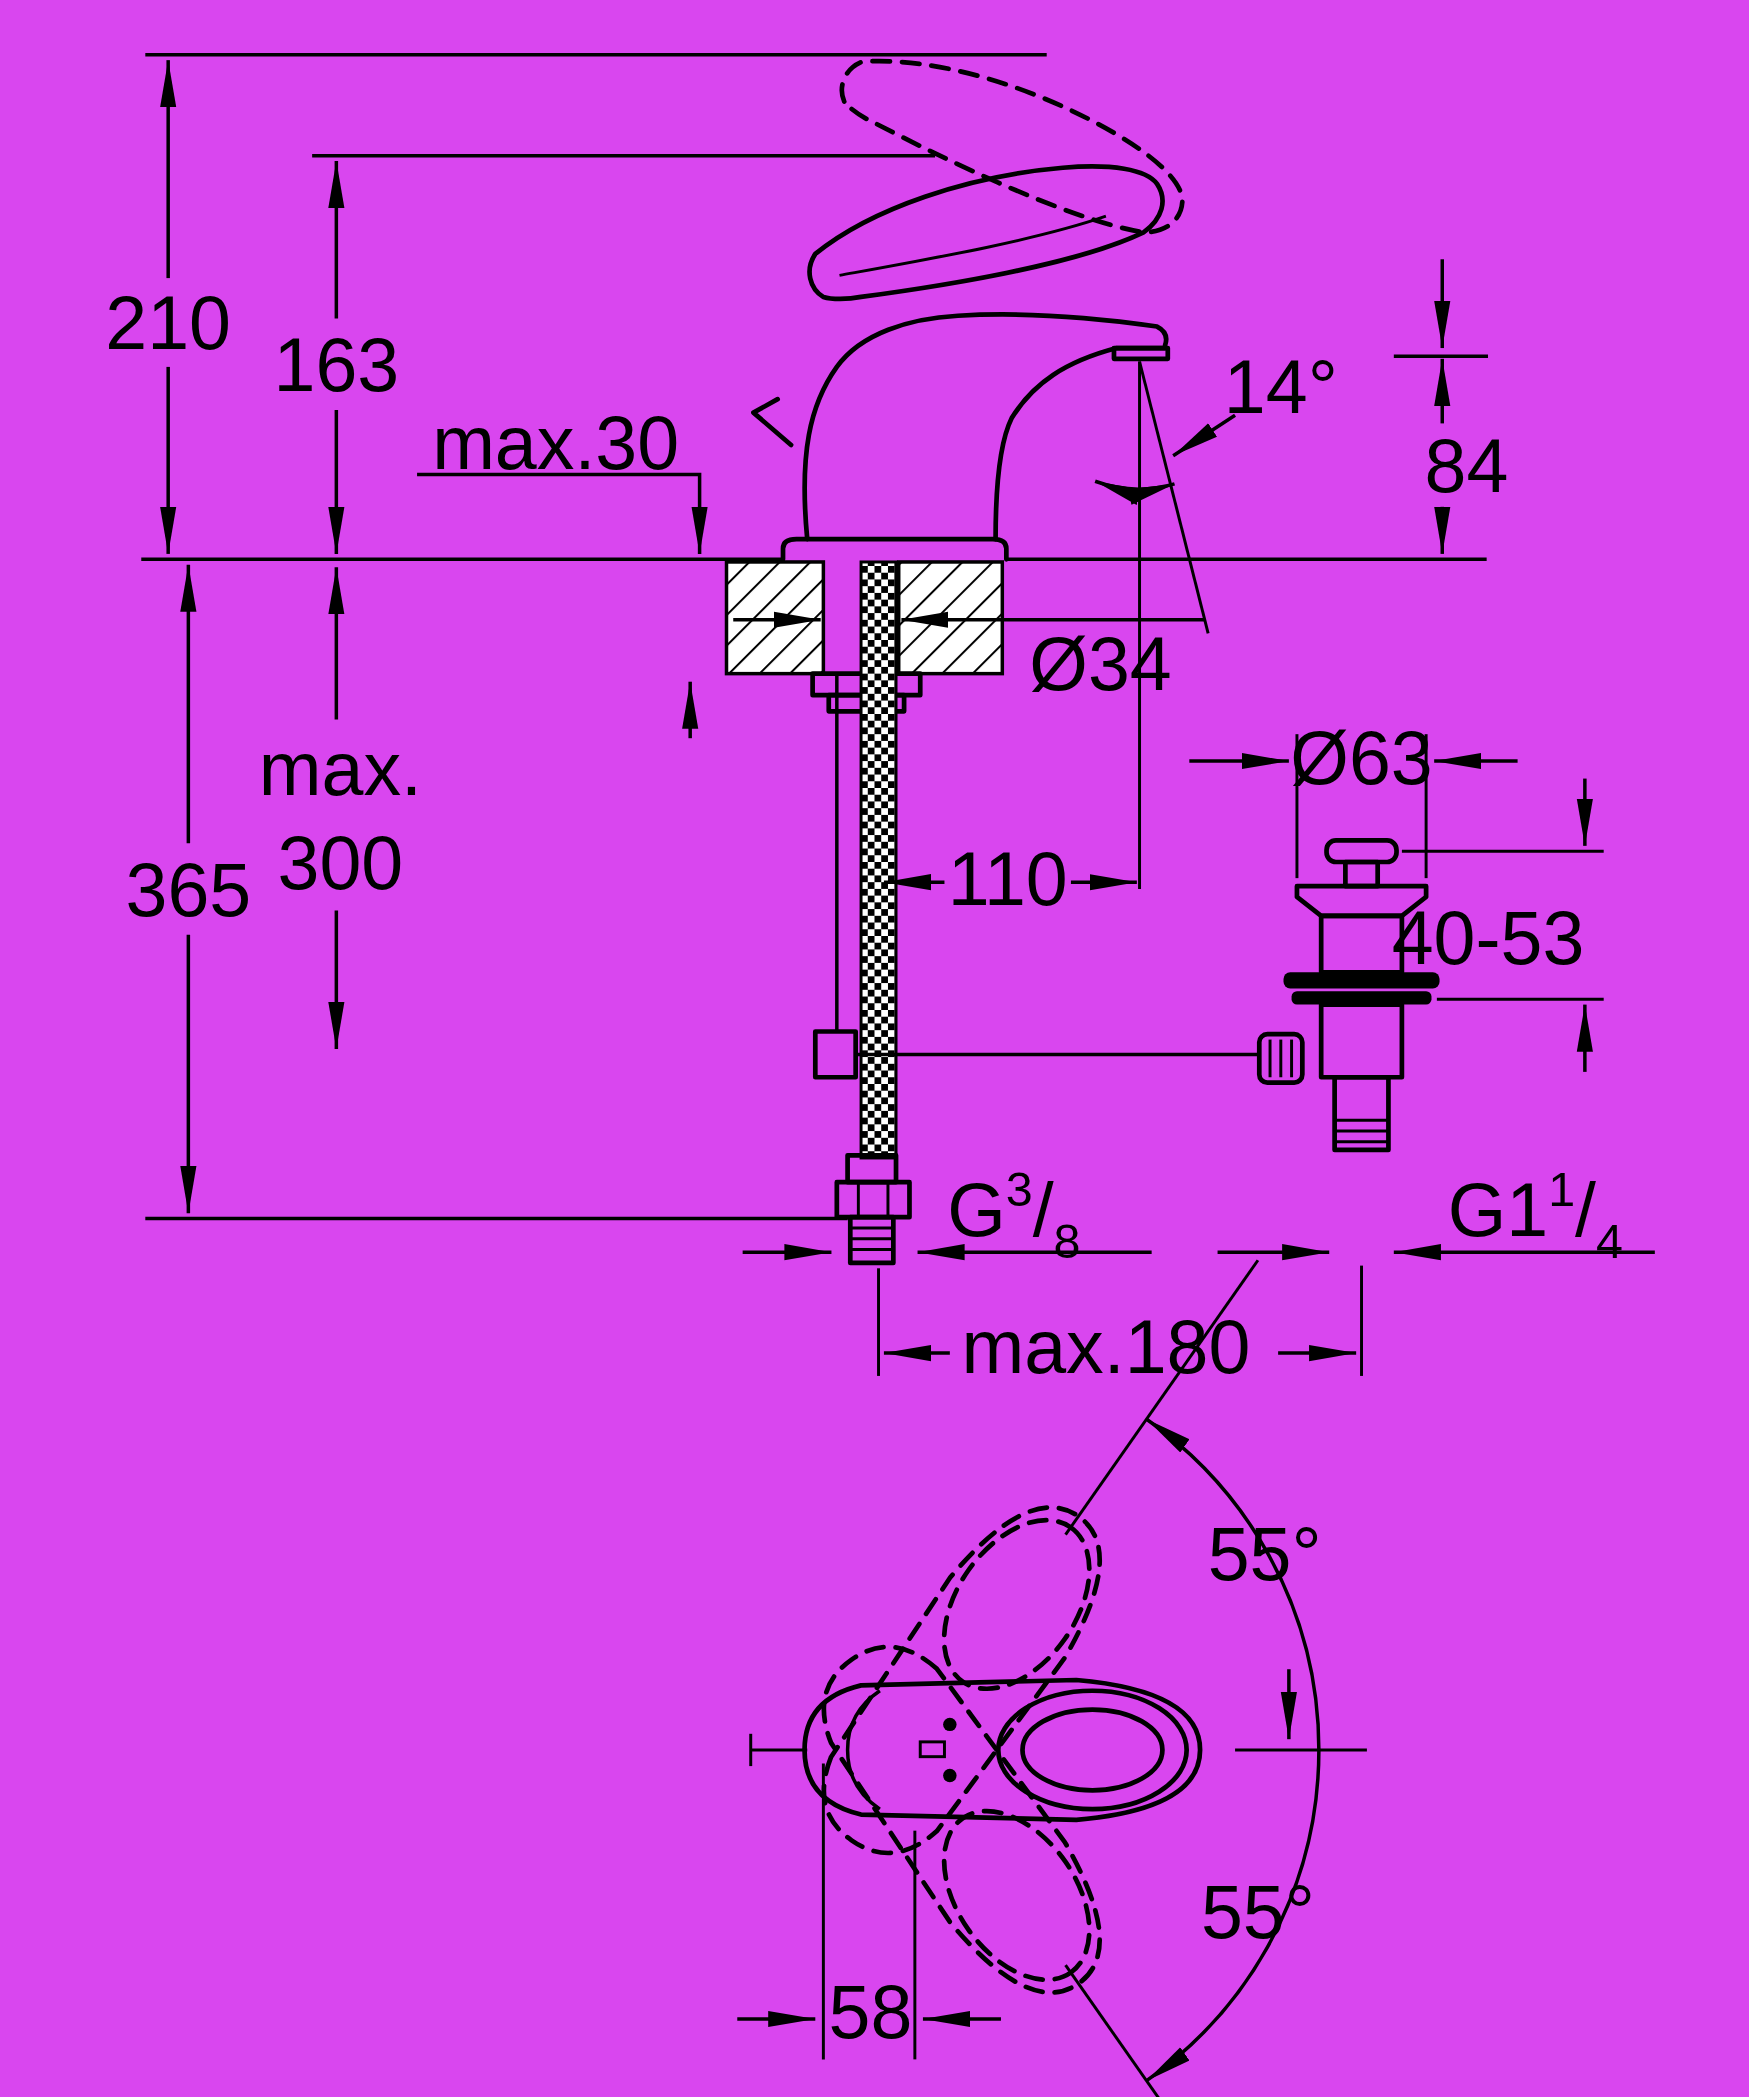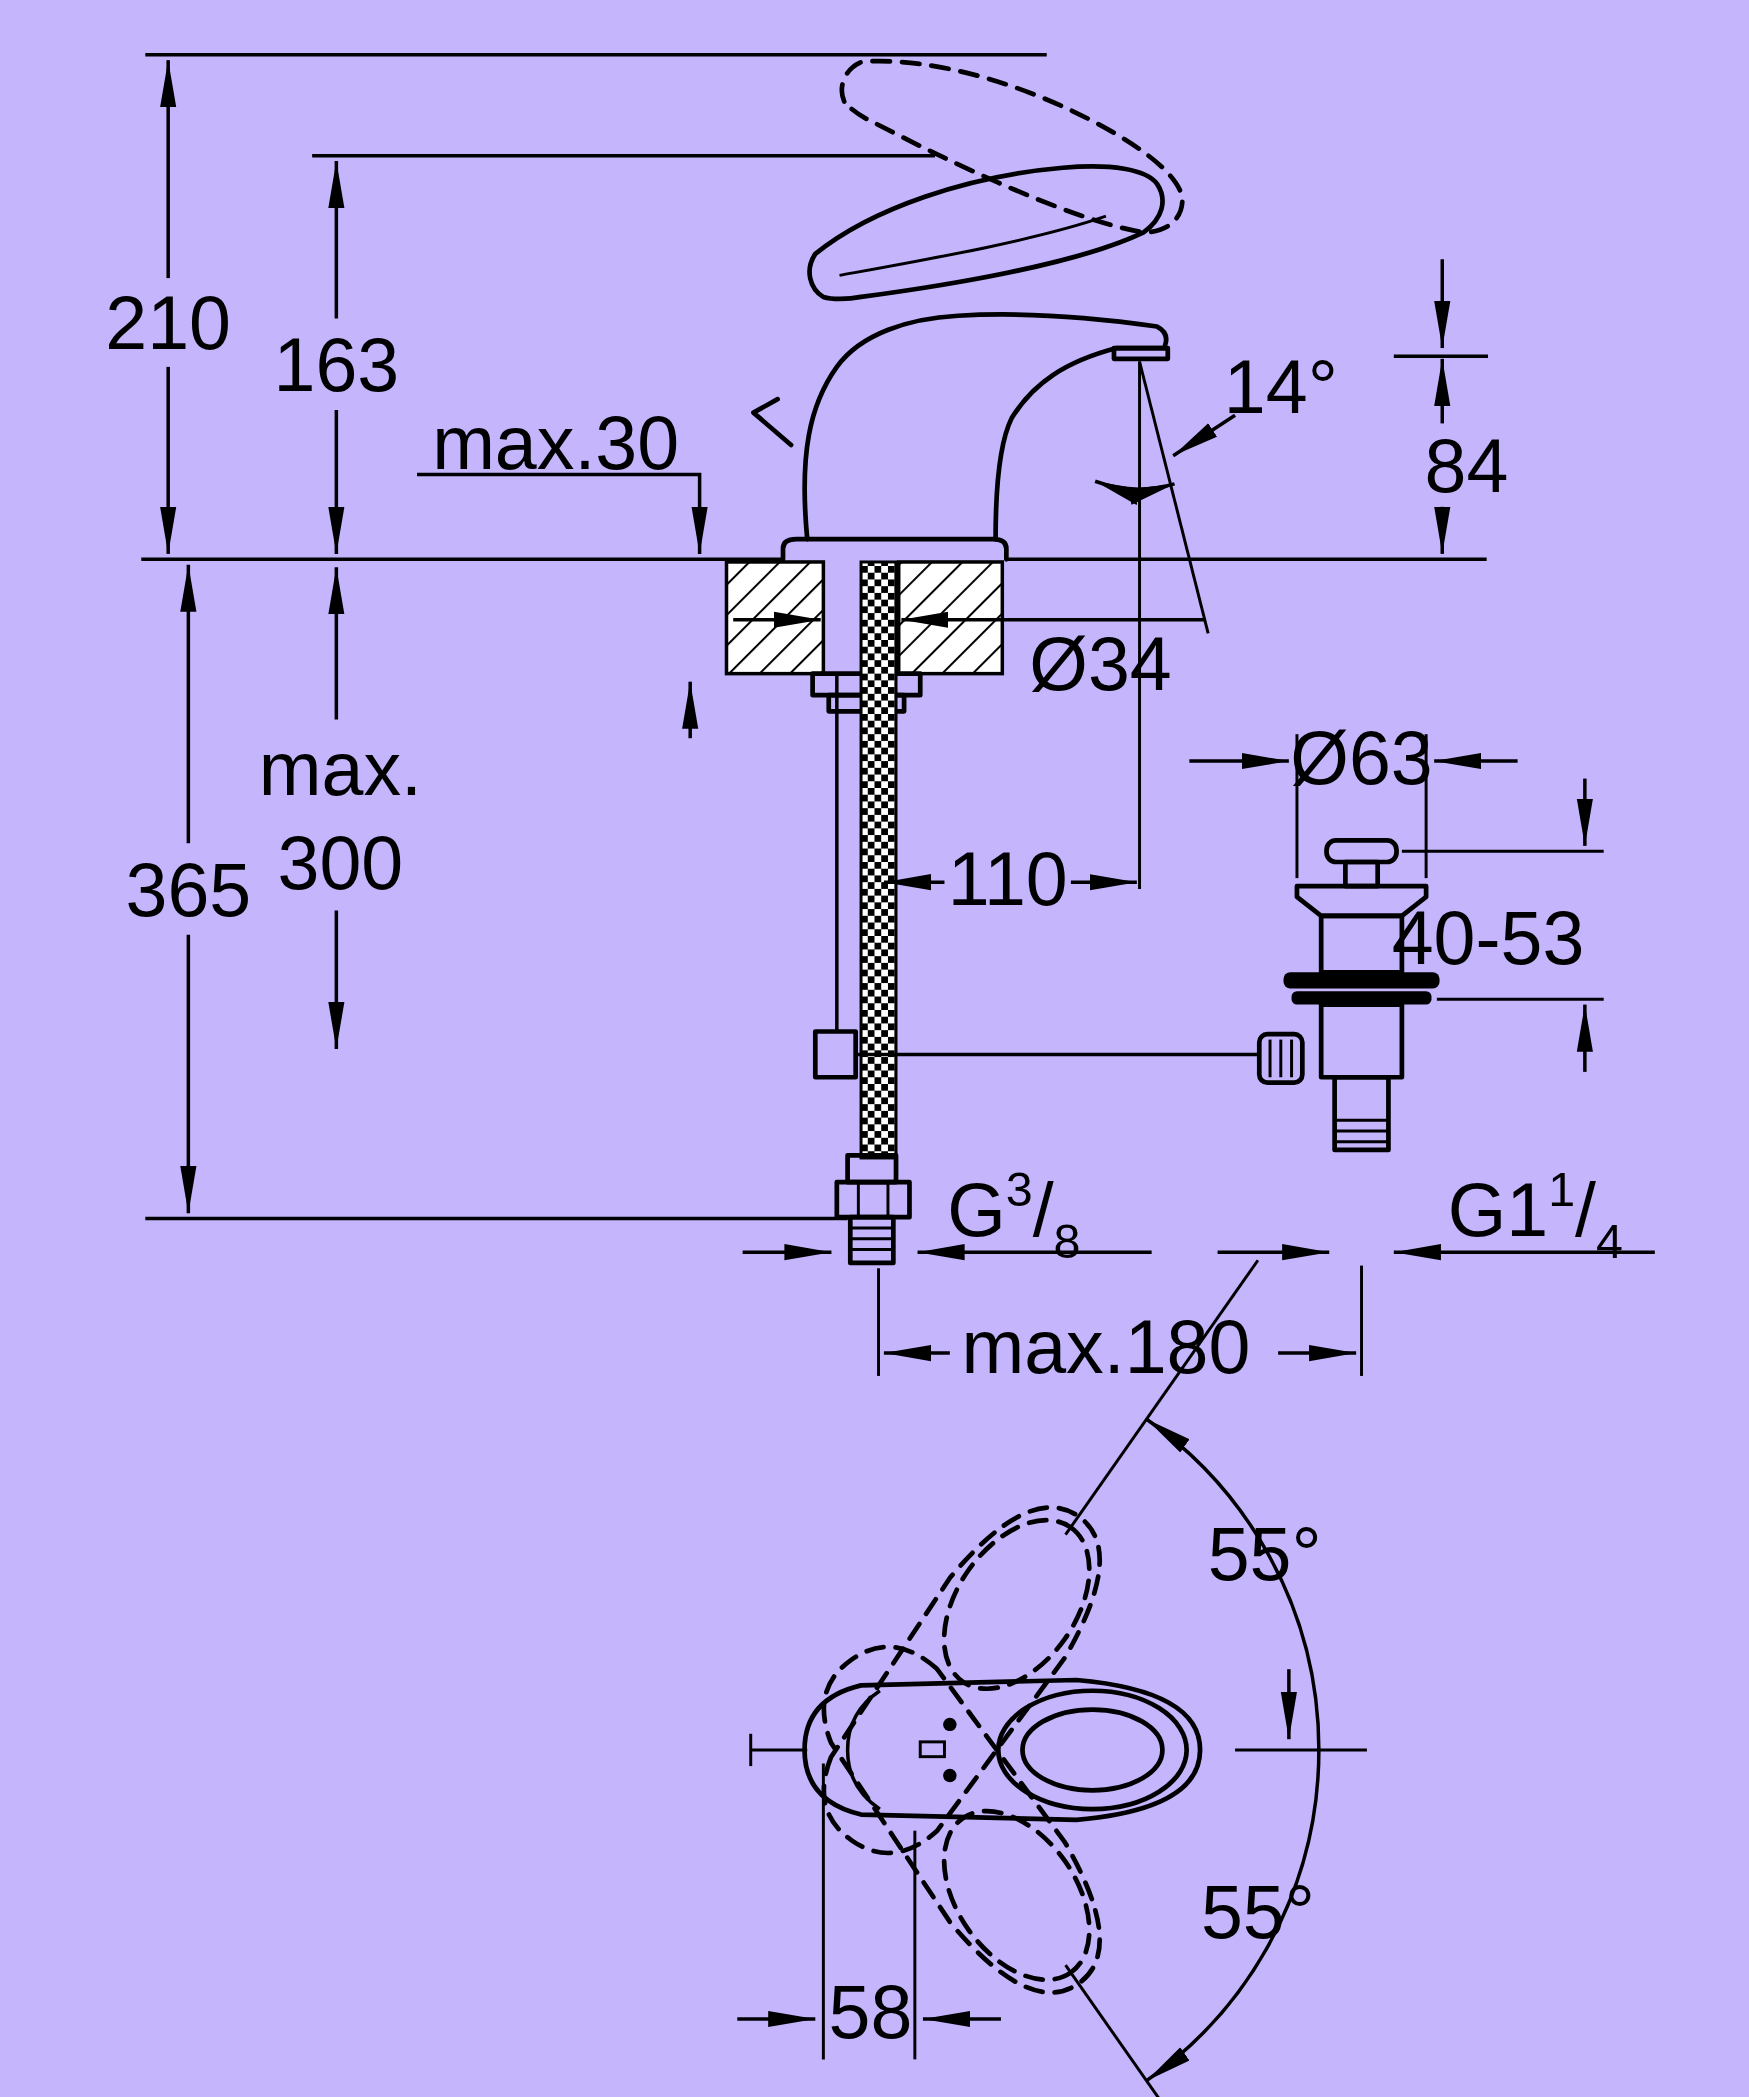--- a/index.html
+++ b/index.html
@@ -1,16 +1,16 @@
 <!DOCTYPE html>
 <html style="font-size:13.3px"><head>
 <meta charset="utf-8">
 <style>
   html,body{margin:0;padding:0;background:#fff;}
-  .page{width:1749px;height:2098px;background:#c4b5fd;overflow:hidden;}
+  .page{width:1749px;height:2098px;background:#d946ef;overflow:hidden;}
   svg{display:block;}
   .o{stroke:#000;fill:none;stroke-width:3.5;stroke-linecap:round;stroke-linejoin:round;}
   .t{stroke:#000;fill:none;stroke-width:2.6;stroke-linecap:butt;}
   .th{stroke:#000;fill:none;stroke-width:2.2;stroke-linecap:butt;}
   .da{stroke-dasharray:13 9;}
   .lbl{font-family:"Liberation Sans","DejaVu Sans",sans-serif;font-size:56px;fill:#000;}
   .sm{font-size:36px;}
   .mid{text-anchor:middle;}
 </style>
 </head>

